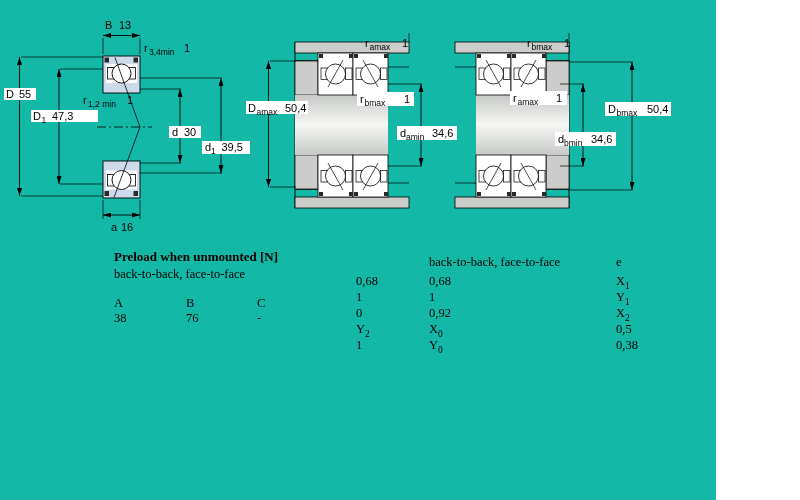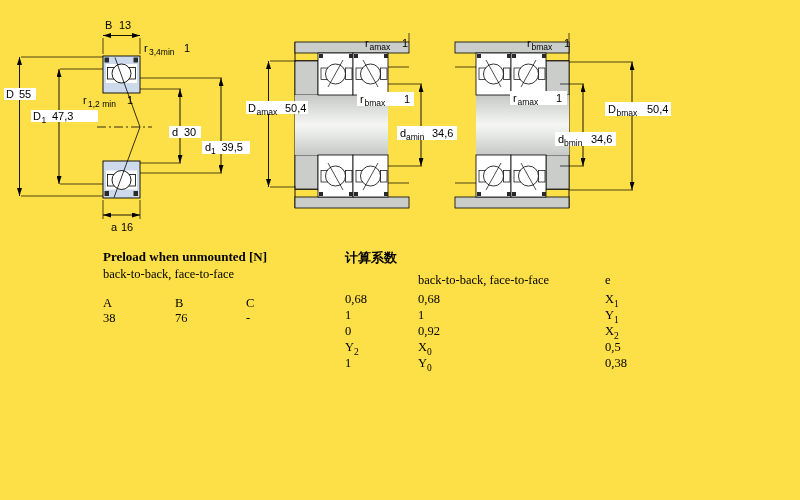--- a/index.html
+++ b/index.html
@@ -1,21 +1,21 @@
 <!DOCTYPE html>
 <html><head>
 <meta charset="utf-8">
 <style>
   html,body{margin:0;padding:0;background:#fff;}
-  #canvas{position:relative;width:800px;height:500px;background:#fde047;overflow:hidden;
+  #canvas{position:relative;width:716px;height:500px;background:#14b8a6;overflow:hidden;
           font-family:"Liberation Sans",sans-serif;}
   svg text{fill:#000;}
   .dim{font:11px "Liberation Sans",sans-serif;}
   .dsub{font:8.5px "Liberation Sans",sans-serif;}
-  .tbl{position:absolute;font:12.5px "Liberation Serif",serif;color:#000;}
+  .tbl{position:absolute;font:12.5px "Liberation Serif",serif;color:#000;margin-left:11px;}
   .tbl .title{font-weight:bold;font-size:13px;white-space:nowrap;}
   .tbl .subtitle{margin-top:2px;white-space:nowrap;}
   .pre-grid{display:grid;grid-template-columns:72px 71px 50px;margin-top:14px;line-height:15px;}
   .fac-grid{display:grid;grid-template-columns:73px 187px 170px;margin-top:6px;}
   .fac-grid .hrow{height:19px;white-space:nowrap;}
   .fac-grid .cell{height:16px;white-space:nowrap;}
   sub{font-size:9.5px;}
 </style>
 </head>
 <body>
@@ -238,21 +238,20 @@
     <div>A</div>
     <div>B</div>
     <div>C</div>
     <div>38</div>
     <div>76</div>
     <div>-</div>
   </div>
 </div>
 
 <div class="tbl" style="left:345px;top:249px;">
-  <div class="title">计算系数</div>
   <div class="fac-grid">
     <div class="hrow"></div>
     <div class="hrow">back-to-back, face-to-face</div>
 
     <div class="cell"><span>e</span><sub></sub></div>
     <div class="cell">0,68</div>
     <div class="cell">0,68</div>
 
     <div class="cell"><span>X</span><sub>1</sub></div>
     <div class="cell">1</div>

